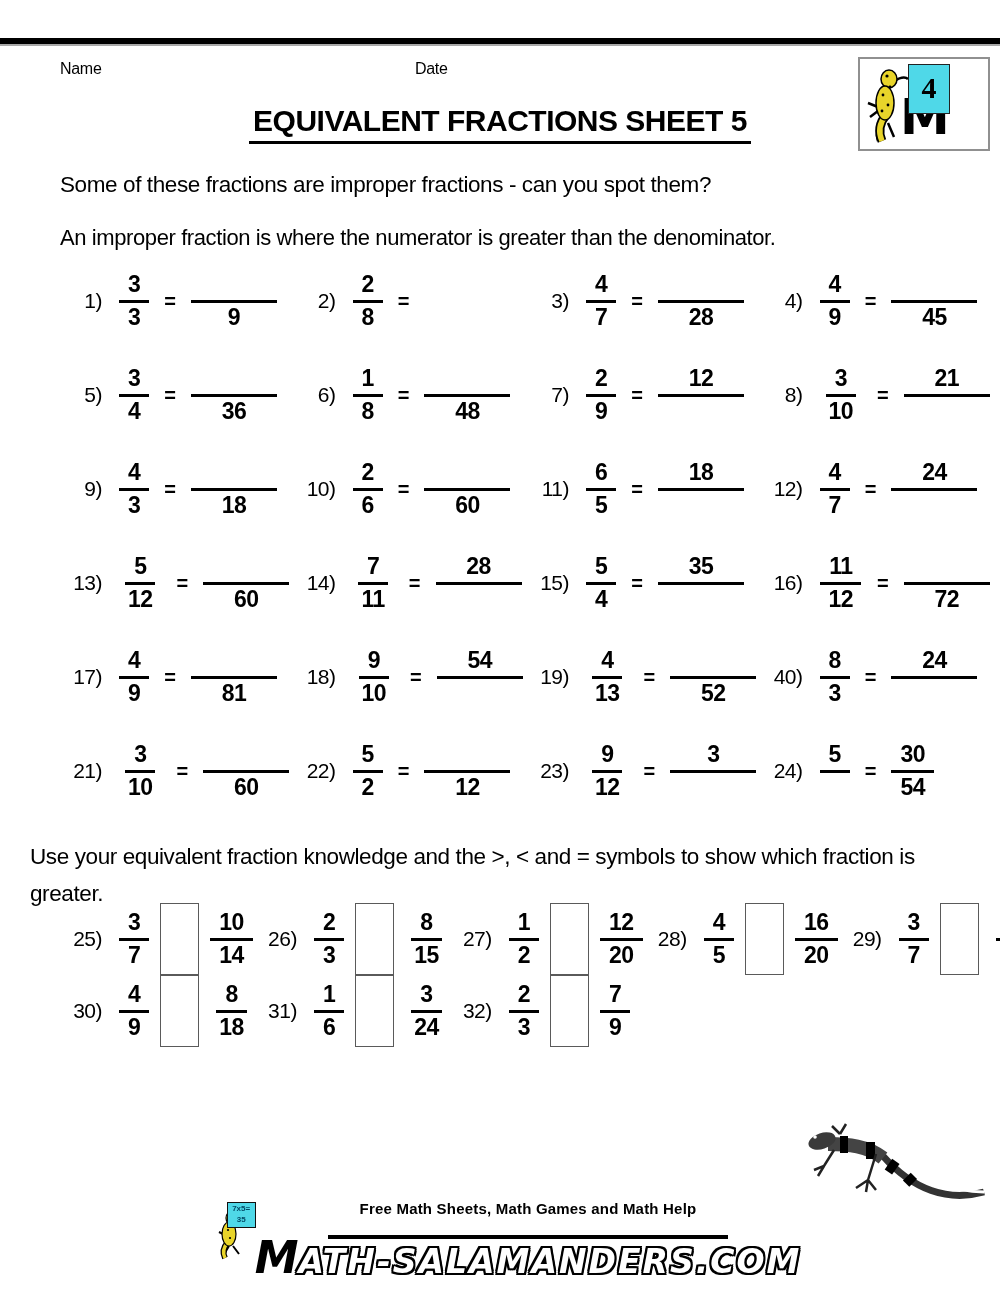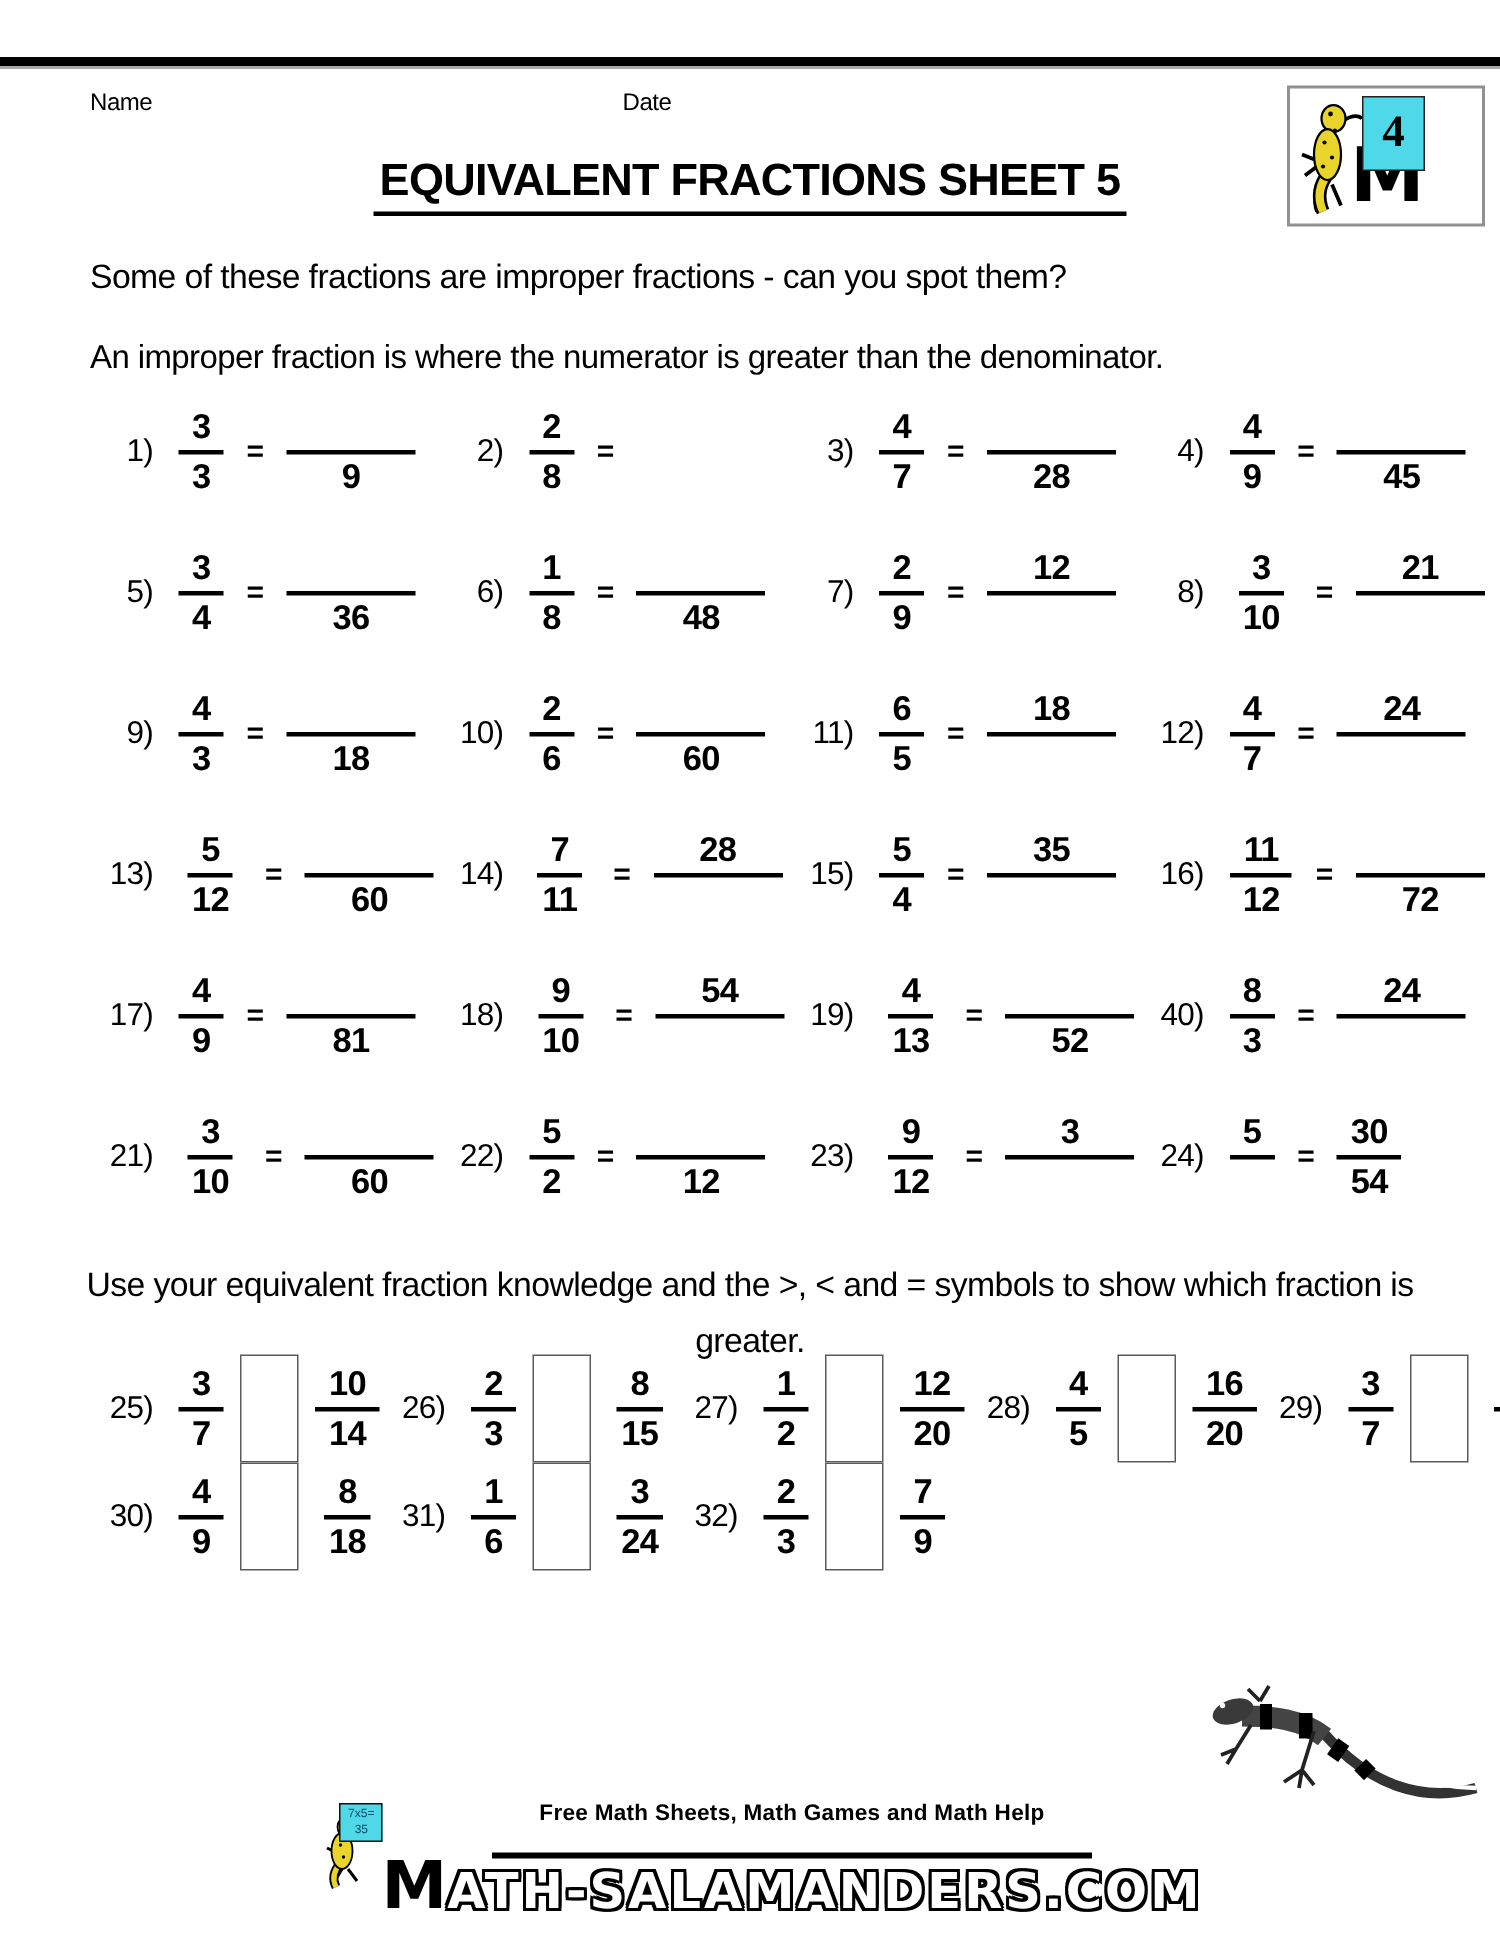--- a/index.html
+++ b/index.html
@@ -35,34 +35,34 @@
   .cmp-grid .prob{height:72px;}
   .pnum{min-width:44px;text-align:right;margin-right:17px;font-size:21px;letter-spacing:-0.5px;flex-shrink:0;}
   .frac{display:inline-flex;flex-direction:column;align-items:center;}
   .ftop,.fbot{display:block;font-size:23px;font-weight:bold;line-height:29px;min-height:29px;
               padding:0 9px;text-align:center;min-width:10px;letter-spacing:-0.5px;}
   .ftop{border-bottom:3px solid #000;padding-bottom:1px;}
   .ftop.wide{min-width:68px;}
   .eq{font-size:20px;font-weight:600;margin:0 15px;}
   .cmpbox{width:37px;height:70px;border:1.5px solid #5a5a5a;background:#fff;margin:0 11px;flex-shrink:0;}
   
-  .cmp-intro{left:30px;top:838px;width:940px;text-align:center;font-size:22.5px;line-height:37px;letter-spacing:-0.4px;}
+  .cmp-intro{left:30px;top:838px;width:940px;text-align:left;font-size:22.5px;line-height:37px;letter-spacing:-0.4px;}
   
   .lizard{left:788px;top:1118px;}
   .footer-logo{left:0;top:1200px;width:1000px;display:flex;justify-content:center;align-items:flex-start;}
   .flogo-art{position:relative;width:62px;height:58px;margin-right:-6px;margin-top:2px;flex-shrink:0;}
   .flogo-card{position:absolute;left:28px;top:0;width:27px;height:24px;background:#4fd8e8;border:1px solid #111;
-              font-size:8px;font-weight:normal;color:#004a66;text-align:center;line-height:11px;}
+              font-size:8px;font-weight:bold;color:#004a66;text-align:center;line-height:11px;}
   .flogo-text{display:flex;flex-direction:column;align-items:center;}
   .tagline{font-size:15px;font-weight:bold;letter-spacing:0.2px;margin-bottom:18px;}
   .tag-rule{width:400px;height:4px;background:#000;margin-bottom:1px;}
   .site-name{font-size:33px;font-weight:bold;letter-spacing:2px;color:#fff;line-height:36px;
      font-family:"DejaVu Sans",sans-serif;
      text-shadow:-2px -2px 0 #000,2px -2px 0 #000,-2px 2px 0 #000,2px 2px 0 #000,
-                 -2px 0 0 #000,2px 0 0 #000,0 -2px 0 #000,0 2px 0 #000;}
+                 -2px 0 0 #000,2px 0 0 #000,0 -2px 0 #000,0 2px 0 #000;font-style:italic;}
   .site-name::first-letter{color:#000;font-size:44px;text-shadow:none;letter-spacing:0;}
 </style>
 </head>
 <body>
 
 <div class="abs top-rule"></div>
 
 <span class="abs name-label">Name</span>
 <span class="abs date-label">Date</span>
 

